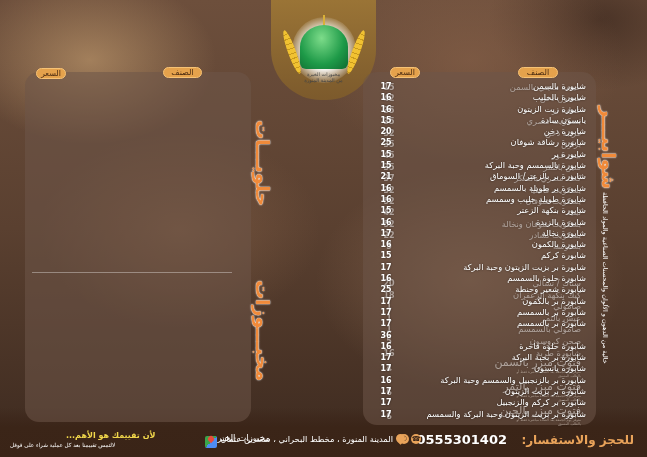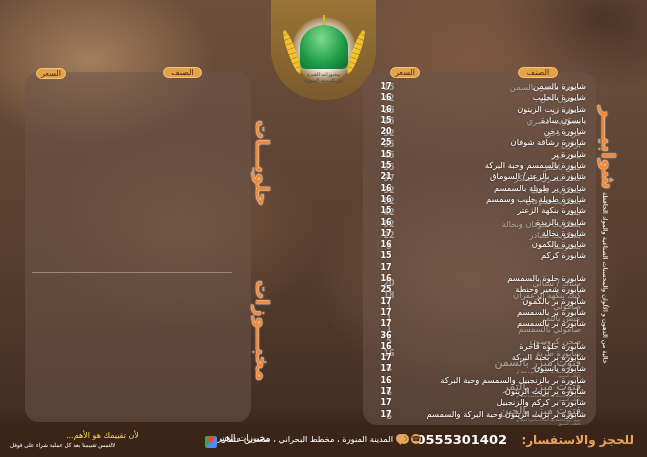--- a/index.html
+++ b/index.html
@@ -149,21 +149,21 @@
   .map-icon {
     position: absolute; left: 205px; top: 436px; width: 12px; height: 12px;
     background: linear-gradient(135deg, #3aa54a 0 50%, #4d8cf5 50% 100%);
     border-radius: 2px;
   }
   .map-pin {
     position: absolute; left: 3px; top: 0px; width: 6px; height: 6px; border-radius: 50% 50% 50% 0;
     background: #e84b3c; transform: rotate(-45deg);
   }
   .rating-title {
-    position: absolute; left: 66px; top: 431px; color: #f2d84b; font-size: 8px; font-weight: normal; direction: rtl; white-space: nowrap;
+    position: absolute; left: 66px; top: 431px; color: #f2d84b; font-size: 8px; font-weight: bold; direction: rtl; white-space: nowrap;
   }
   .rating-sub {
     position: absolute; left: 10px; top: 442px; color: #fff; font-size: 5.6px; direction: rtl; white-space: nowrap;
   }
   .pin-icon {
     position: absolute; left: 396px; top: 434px; width: 9px; height: 9px; border-radius: 50% 50% 50% 0;
     background: #e9a35a; transform: rotate(-45deg);
   }
 </style>
 </head>
@@ -364,20 +364,21 @@
     </div>
     <div class="row" style="height: 11.3px;">
       <span class="name">شابورة بالكمون</span>
       <span class="price">16</span>
     </div>
     <div class="row" style="height: 11.3px;">
       <span class="name">شابورة كركم</span>
       <span class="price">15</span>
     </div>
     <div class="row" style="height: 11.3px;">
+      <span class="name">شابورة بر بزيت الزيتون وحبة البركة</span>
       <span class="price">17</span>
     </div>
     <div class="row" style="height: 11.3px;">
       <span class="name">شابورة حلوة بالسمسم</span>
       <span class="price">16</span>
     </div>
     <div class="row" style="height: 11.3px;">
       <span class="name">شابورة شعير وحنطة</span>
       <span class="price">25</span>
     </div>

